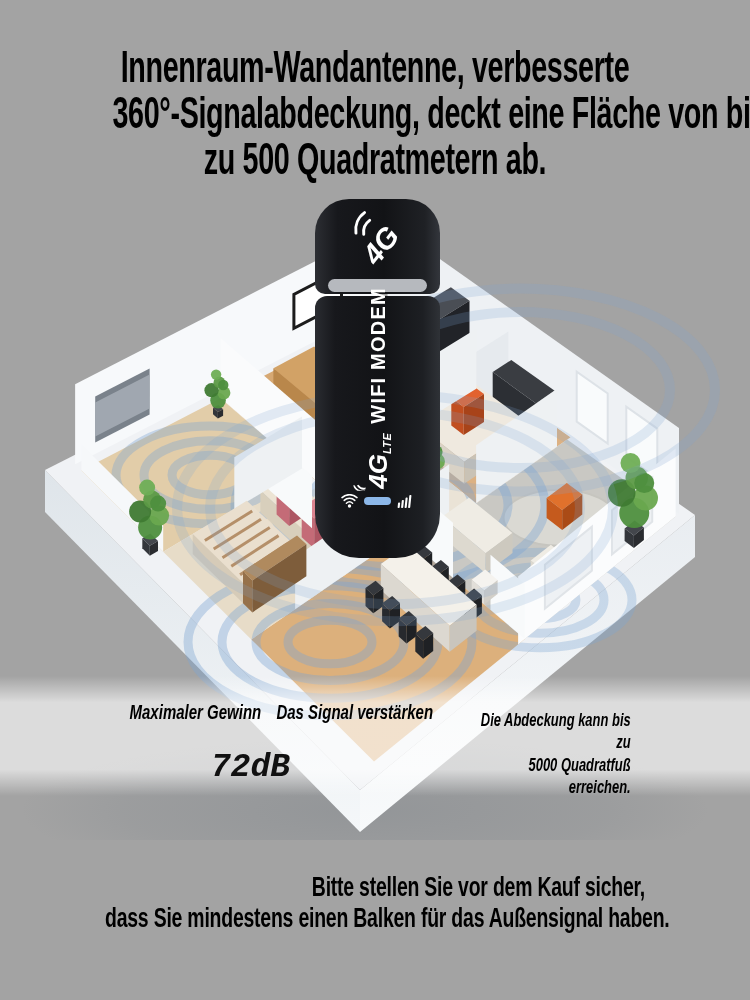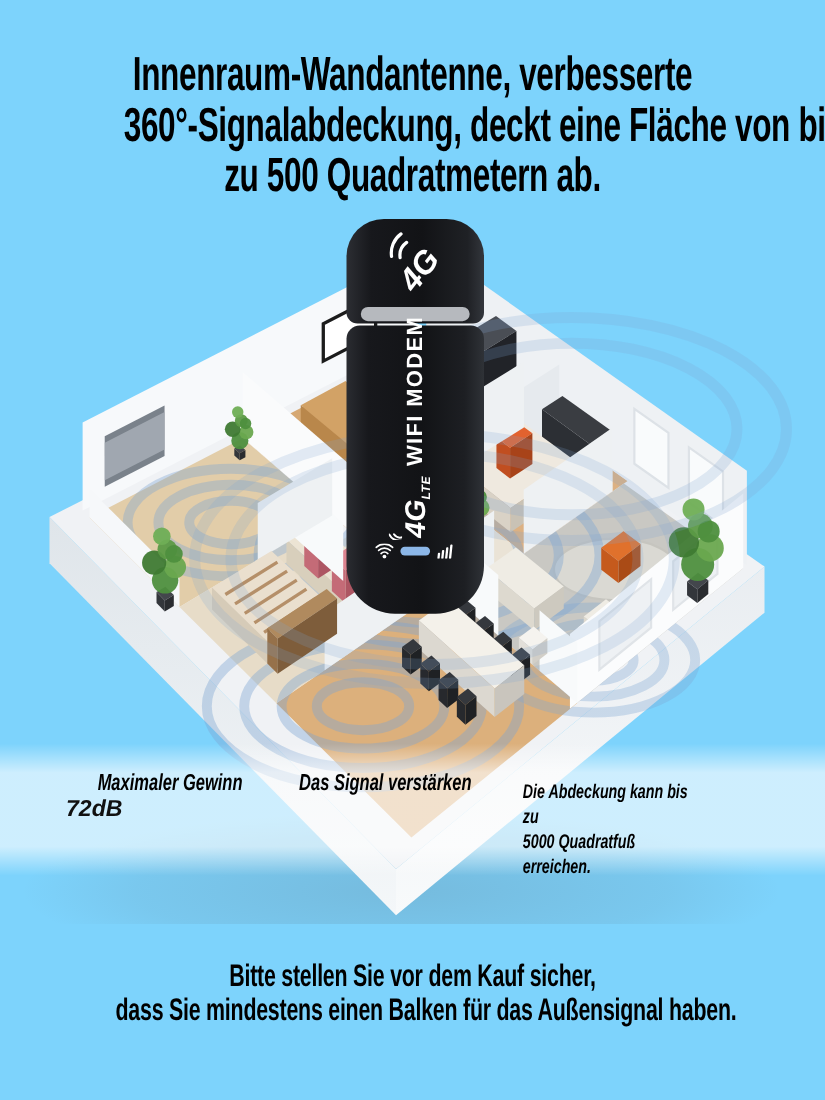--- a/index.html
+++ b/index.html
@@ -1,35 +1,35 @@
 <!DOCTYPE html>
 <html><head>
 <meta charset="utf-8">
 <style>
   html,body{margin:0;padding:0;}
   body{font-family:"Liberation Sans",sans-serif;background:#fff;}
-  .page{position:relative;width:750px;height:1000px;margin:0 auto;background:#7dd3fc;overflow:hidden;}
+  .page{position:relative;width:750px;height:1000px;margin:0 auto;background:#a3a3a3;overflow:hidden;}
 
   
   .headline{position:absolute;top:44px;left:0;width:750px;text-align:center;z-index:5;}
   .headline .hl{white-space:nowrap;font-weight:700;font-size:41px;line-height:46px;
     color:#000;letter-spacing:-0.5px;transform:scale(0.70,1.06);transform-origin:50% 50%;}
-  .footer{position:absolute;top:872px;left:0;width:750px;text-align:center;z-index:5;}
+  .footer{position:absolute;top:872px;left:0;width:750px;text-align:right;z-index:5;}
   .footer .fl{white-space:nowrap;font-weight:700;font-size:27px;line-height:31px;
     color:#000;letter-spacing:-0.3px;transform:scale(0.72,1.05);transform-origin:50% 50%;}
 
   
   .stats-overlay{position:absolute;left:0;top:676px;width:750px;height:120px;z-index:2;
     background:linear-gradient(180deg,rgba(255,255,255,0) 0%,rgba(255,255,255,.62) 22%,rgba(255,255,255,.62) 78%,rgba(255,255,255,0) 100%);}
   .stats{position:absolute;top:700px;left:0;width:750px;z-index:4;}
-  .stat{position:absolute;text-align:left;}
+  .stat{position:absolute;text-align:right;}
   .stat .lbl{white-space:pre-line;font-weight:700;font-style:italic;font-size:20px;line-height:22px;
     color:#000;transform:scale(0.75,1.05);transform-origin:50% 0;}
-  .stat .val{margin-top:2px;font-family:Liberation Sans, sans-serif;font-weight:700;font-style:italic;
-    font-size:21px;color:#111;}
+  .stat .val{margin-top:27px;font-family:Liberation Mono, monospace;font-weight:700;font-style:italic;
+    font-size:33px;color:#111;}
   .stat.c1{left:60px;width:230px;}
   .stat.c2{left:245px;width:215px;}
   .stat.c3{left:448px;width:210px;top:8px;}
   .stat.c3 .lbl{font-size:17.5px;line-height:22px;transform:scale(0.74,1.03);transform-origin:50% 0;}
 
   
   .plan{position:absolute;left:0;top:180px;width:750px;height:660px;z-index:1;}
 
   
   .modem{position:absolute;left:315px;top:199px;width:125px;height:359px;z-index:3;}

